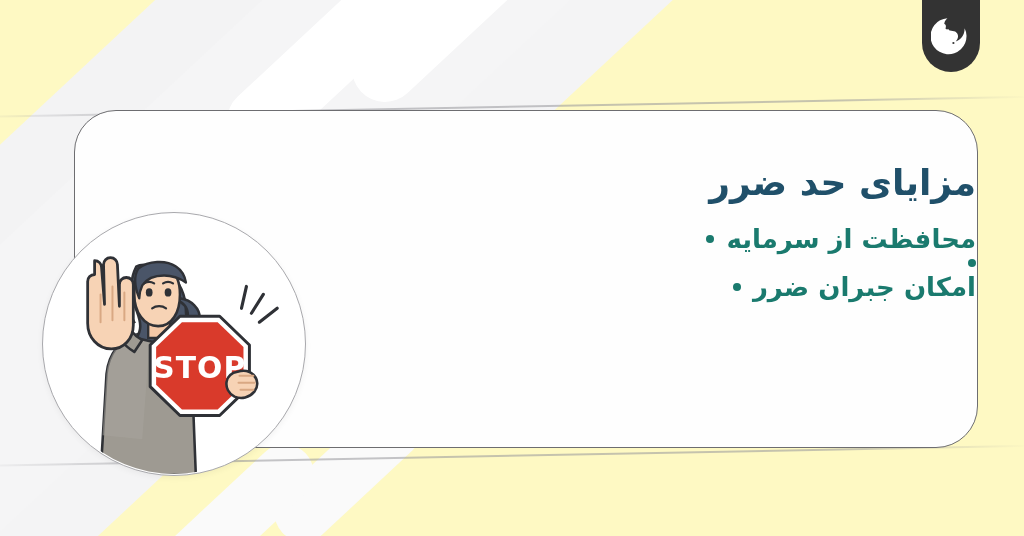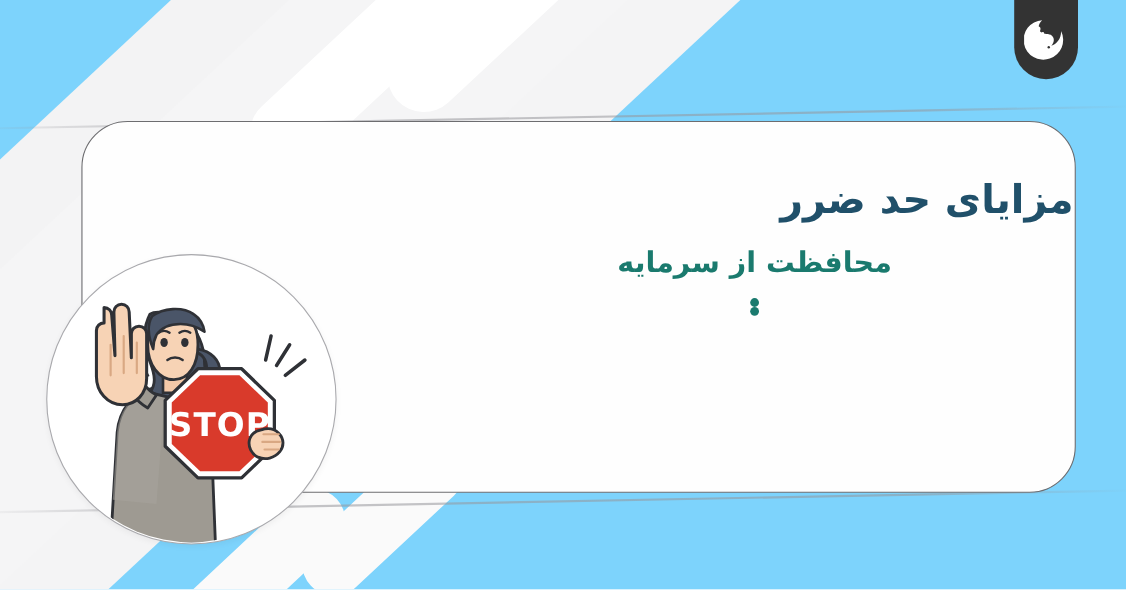--- a/index.html
+++ b/index.html
@@ -8,21 +8,21 @@
   html, body {
     width:1024px; height:536px;
     overflow:hidden;
     background:#ffffff;
     font-family:"DejaVu Sans","Liberation Sans",sans-serif;
   }
 
   #stage {
     position:relative;
     width:1024px; height:536px;
-    background:#7dd3fc;
+    background:#fef9c3;
     overflow:hidden;
   }
 
   
   .wm-layer { position:absolute; inset:0; overflow:hidden; pointer-events:none; }
 
   .wm-band {
     position:absolute;
     background:#f2f2f3;
     transform:rotate(-43deg);
@@ -93,21 +93,21 @@
     line-height:1.25;
     letter-spacing:-0.5px;
     margin-bottom:14px;
     text-shadow:0 1px 0 rgba(255,255,255,.8);
   }
 
   .bullets { list-style:none; }
 
   .bullet-item {
     display:flex;
-    flex-direction:column;
+    flex-direction:row;
     justify-content:flex-start;
     align-items:center;
     gap:12px;
     color:#1a7a6e;
     font-size:26px;
     font-weight:bold;
     line-height:1.55;
     white-space:nowrap;
   }
 
@@ -116,21 +116,21 @@
     width:8px; height:8px;
     border-radius:50%;
     background:#1a7a6e;
     order:2;
   }
   .bullet-text { order:1; }
 
   
   .illus {
     position:absolute;
-    left:42px; top:231px;
+    left:42px; top:212px;
     width:264px; height:264px;
     border-radius:50%;
     background:#ffffff;
     border:1.6px solid #a9a9ad;
     overflow:hidden;
     z-index:30;
     box-shadow:0 2px 6px rgba(0,0,0,.05);
     text-align:right;
   }
   .illus svg { width:100%; height:100%; display:block; }
@@ -176,20 +176,24 @@
   <div class="content">
     <h1 class="card-title">مزایای حد ضرر</h1>
     <ul class="bullets">
       <li class="bullet-item">
         <span class="bullet-text">محافظت از سرمایه</span>
         <span class="bullet-dot"></span>
       </li>
       <li class="bullet-item">
         <span class="bullet-dot"></span>
       </li>
+      <li class="bullet-item">
+        <span class="bullet-text">امکان جبران ضرر</span>
+        <span class="bullet-dot"></span>
+      </li>
     </ul>
   </div>
 
   <div class="illus">
     <span>
       <svg viewBox="0 0 264 264" aria-hidden="true">
         <defs>
           <clipPath id="circClip">
               <circle cx="132" cy="132" r="131"></circle>
             </clipPath>

